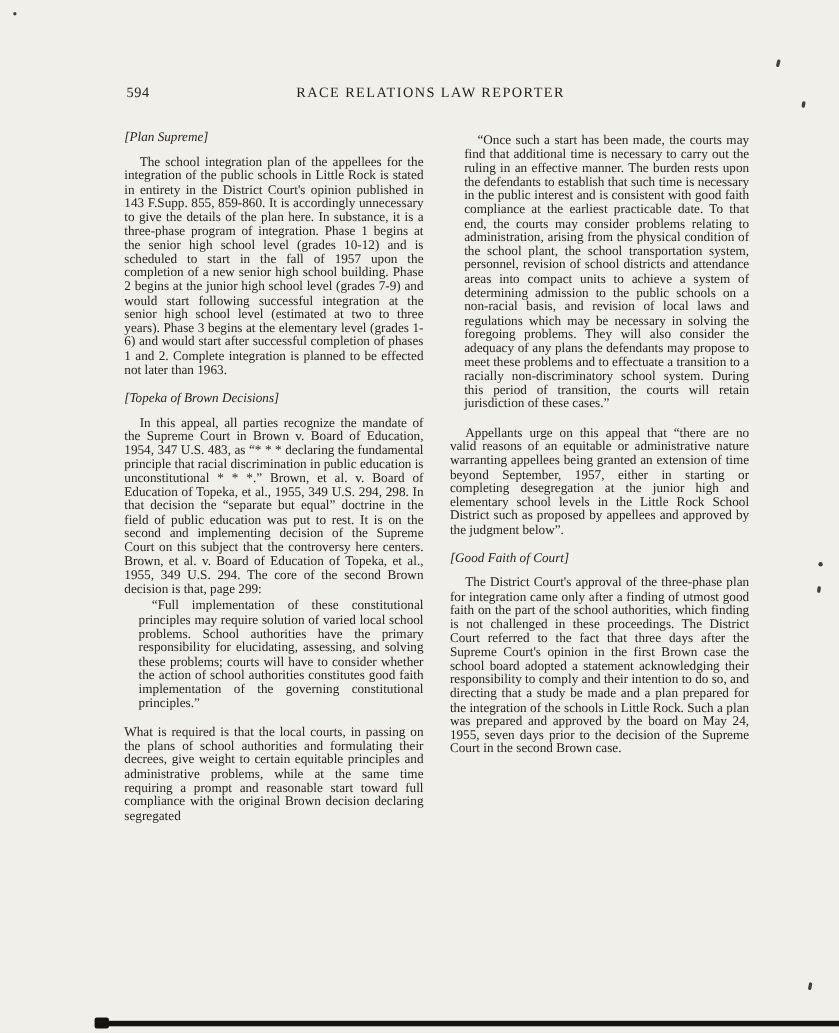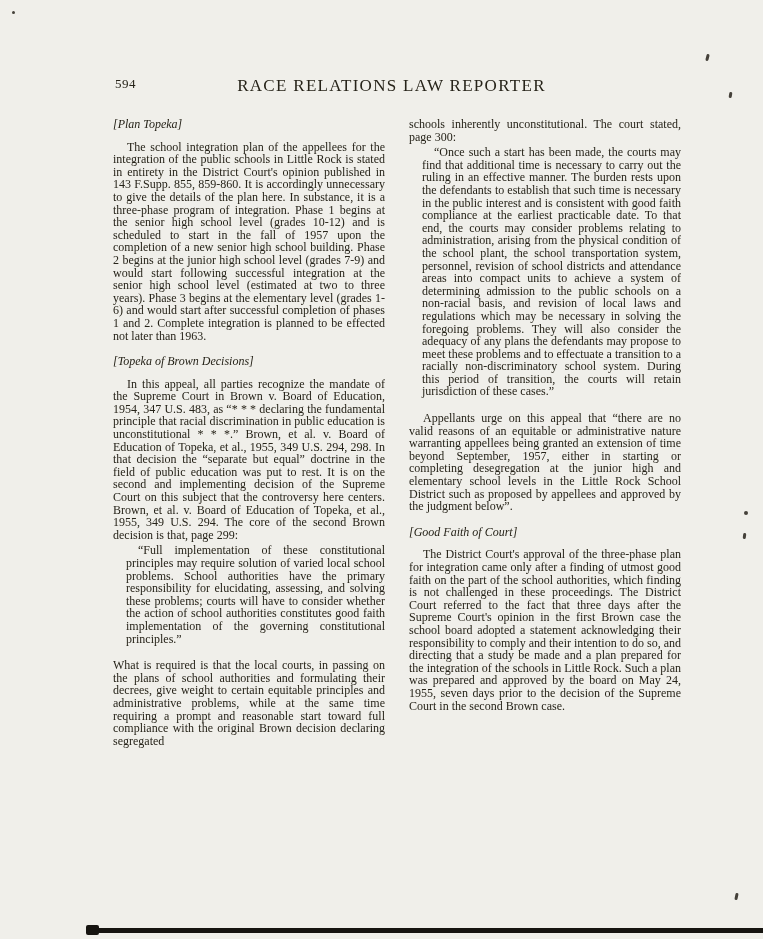--- a/index.html
+++ b/index.html
@@ -9,26 +9,26 @@
     width:763px;height:939px;
     margin:0 auto;
     background:#f0efea;
     background-image:radial-gradient(ellipse at 50% 40%, #f3f2ee 0%, #edecе7 70%, #e7e6e1 100%);
     font-family:"Liberation Serif","DejaVu Serif",serif;
     color:#262319;
     overflow:hidden;
   }
   .header{
     position:absolute;top:76px;left:115px;width:566px;
-    display:flex;align-items:flex-start;
+    display:flex;align-items:flex-end;
   }
   .page-number{font-size:13px;letter-spacing:.5px;}
   .reporter-title{
     flex:1;text-align:center;
-    font-size:17px;letter-spacing:1.3px;
+    font-size:13px;letter-spacing:1.3px;
     padding-right:34px;
   }
   .columns{
     position:absolute;top:118px;left:113px;width:568px;
     display:flex;gap:24px;
   }
   .col{
     width:272px;
     font-size:12px;line-height:12.6px;
     text-align:justify;
@@ -64,30 +64,29 @@
 <div class="page">
 
   <div class="header">
     <span class="page-number">594</span>
     <span class="reporter-title">RACE RELATIONS LAW REPORTER</span>
   </div>
 
   <div class="columns">
 
     <div class="col">
-      <p class="block-heading">[Plan Topeka]</p>
+      <p class="block-heading">[Plan Supreme]</p>
       <p class="para indent">The school integration plan of the appellees for the integration of the public schools in Little Rock is stated in entirety in the District Court's opinion published in 143 F.Supp. 855, 859-860. It is accordingly unnecessary to give the details of the plan here. In substance, it is a three-phase program of integration. Phase 1 begins at the senior high school level (grades 10-12) and is scheduled to start in the fall of 1957 upon the completion of a new senior high school building. Phase 2 begins at the junior high school level (grades 7-9) and would start following successful integration at the senior high school level (estimated at two to three years). Phase 3 begins at the elementary level (grades 1-6) and would start after successful completion of phases 1 and 2. Complete integration is planned to be effected not later than 1963.</p>
       <p class="block-heading">[Topeka of Brown Decisions]</p>
       <p class="para indent">In this appeal, all parties recognize the mandate of the Supreme Court in Brown v. Board of Education, 1954, 347 U.S. 483, as “* * * declaring the fundamental principle that racial discrimination in public education is unconstitutional * * *.” Brown, et al. v. Board of Education of Topeka, et al., 1955, 349 U.S. 294, 298. In that decision the “separate but equal” doctrine in the field of public education was put to rest. It is on the second and implementing decision of the Supreme Court on this subject that the controversy here centers. Brown, et al. v. Board of Education of Topeka, et al., 1955, 349 U.S. 294. The core of the second Brown decision is that, page 299:</p>
       <p class="block-quote">“Full implementation of these constitutional principles may require solution of varied local school problems. School authorities have the primary responsibility for elucidating, assessing, and solving these problems; courts will have to consider whether the action of school authorities constitutes good faith implementation of the governing constitutional principles.”</p>
       <p class="para after-quote">What is required is that the local courts, in passing on the plans of school authorities and formulating their decrees, give weight to certain equitable principles and administrative problems, while at the same time requiring a prompt and reasonable start toward full compliance with the original Brown decision declaring segregated</p>
     </div>
 
     <div class="col">
-      <p class="para">schools inherently unconstitutional. The court stated, page 300:</p>
       <p class="block-quote">“Once such a start has been made, the courts may find that additional time is necessary to carry out the ruling in an effective manner. The burden rests upon the defendants to establish that such time is necessary in the public interest and is consistent with good faith compliance at the earliest practicable date. To that end, the courts may consider problems relating to administration, arising from the physical condition of the school plant, the school transportation system, personnel, revision of school districts and attendance areas into compact units to achieve a system of determining admission to the public schools on a non-racial basis, and revision of local laws and regulations which may be necessary in solving the foregoing problems. They will also consider the adequacy of any plans the defendants may propose to meet these problems and to effectuate a transition to a racially non-discriminatory school system. During this period of transition, the courts will retain jurisdiction of these cases.”</p>
       <p class="para indent after-quote">Appellants urge on this appeal that “there are no valid reasons of an equitable or administrative nature warranting appellees being granted an extension of time beyond September, 1957, either in starting or completing desegregation at the junior high and elementary school levels in the Little Rock School District such as proposed by appellees and approved by the judgment below”.</p>
       <p class="block-heading">[Good Faith of Court]</p>
       <p class="para indent">The District Court's approval of the three-phase plan for integration came only after a finding of utmost good faith on the part of the school authorities, which finding is not challenged in these proceedings. The District Court referred to the fact that three days after the Supreme Court's opinion in the first Brown case the school board adopted a statement acknowledging their responsibility to comply and their intention to do so, and directing that a study be made and a plan prepared for the integration of the schools in Little Rock. Such a plan was prepared and approved by the board on May 24, 1955, seven days prior to the decision of the Supreme Court in the second Brown case.</p>
     </div>
 
   </div>
 
   <div class="artifact artifact-bottom-line"></div>
   <div class="artifact artifact-bottom-blob"></div>

